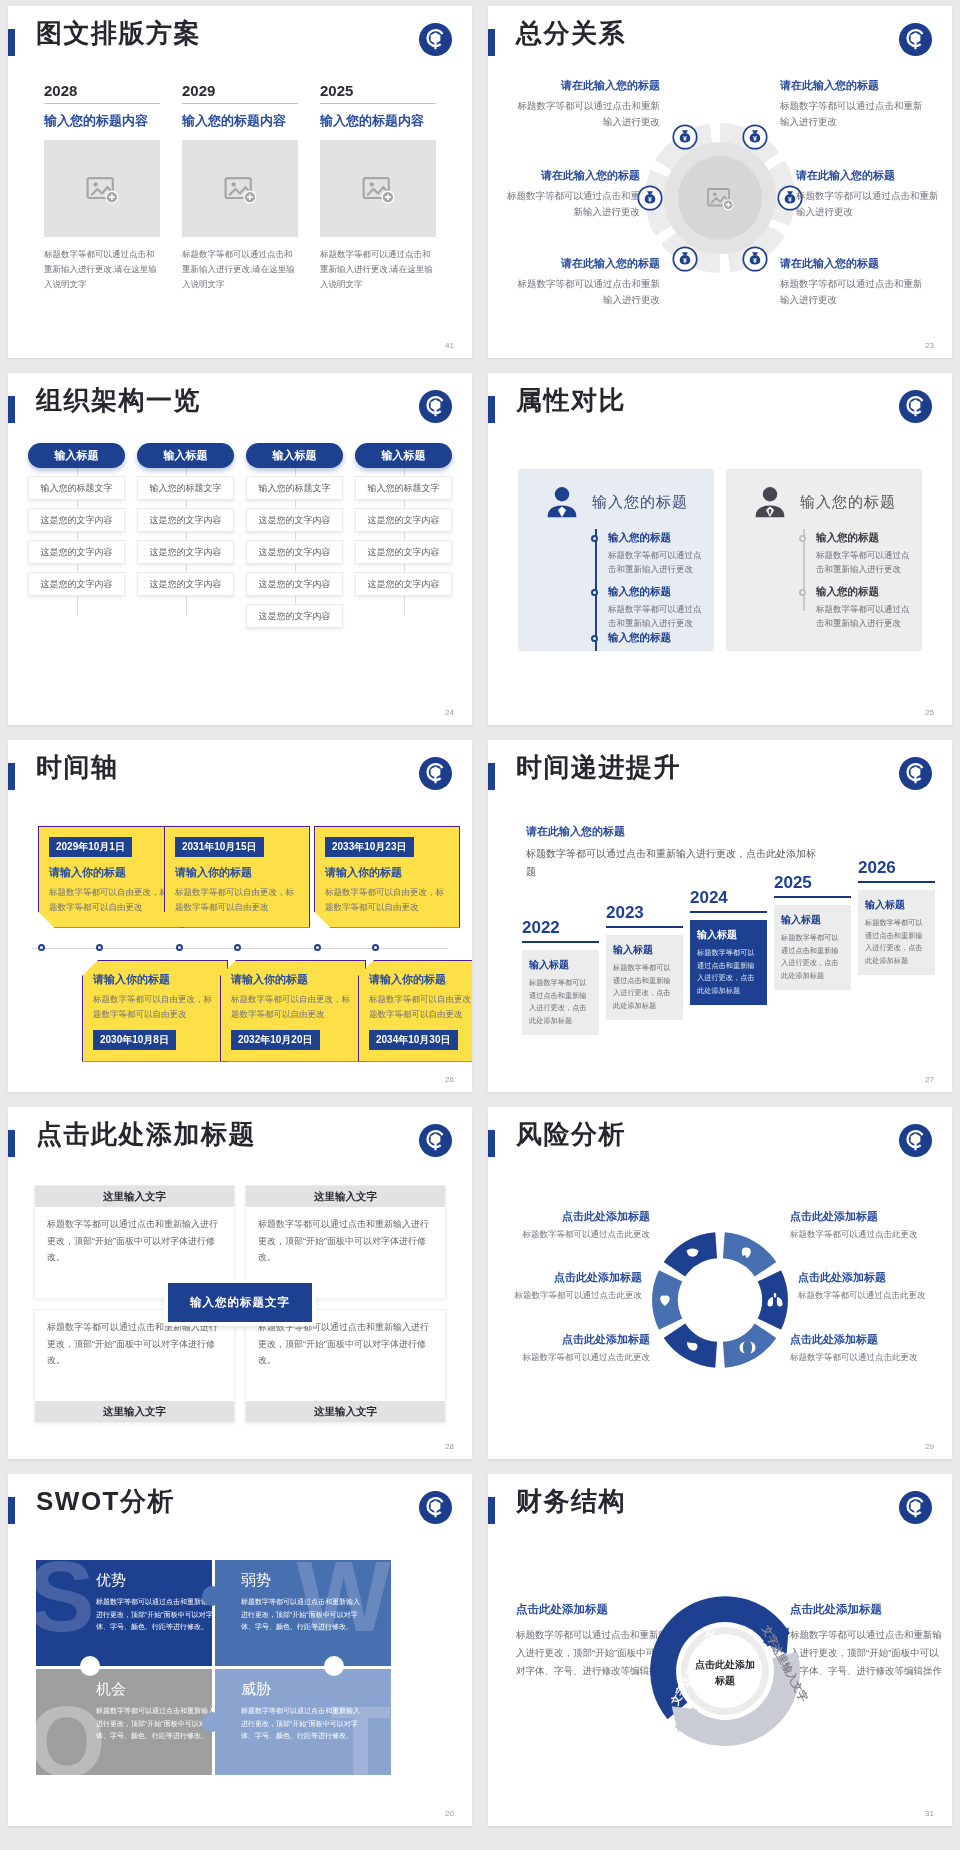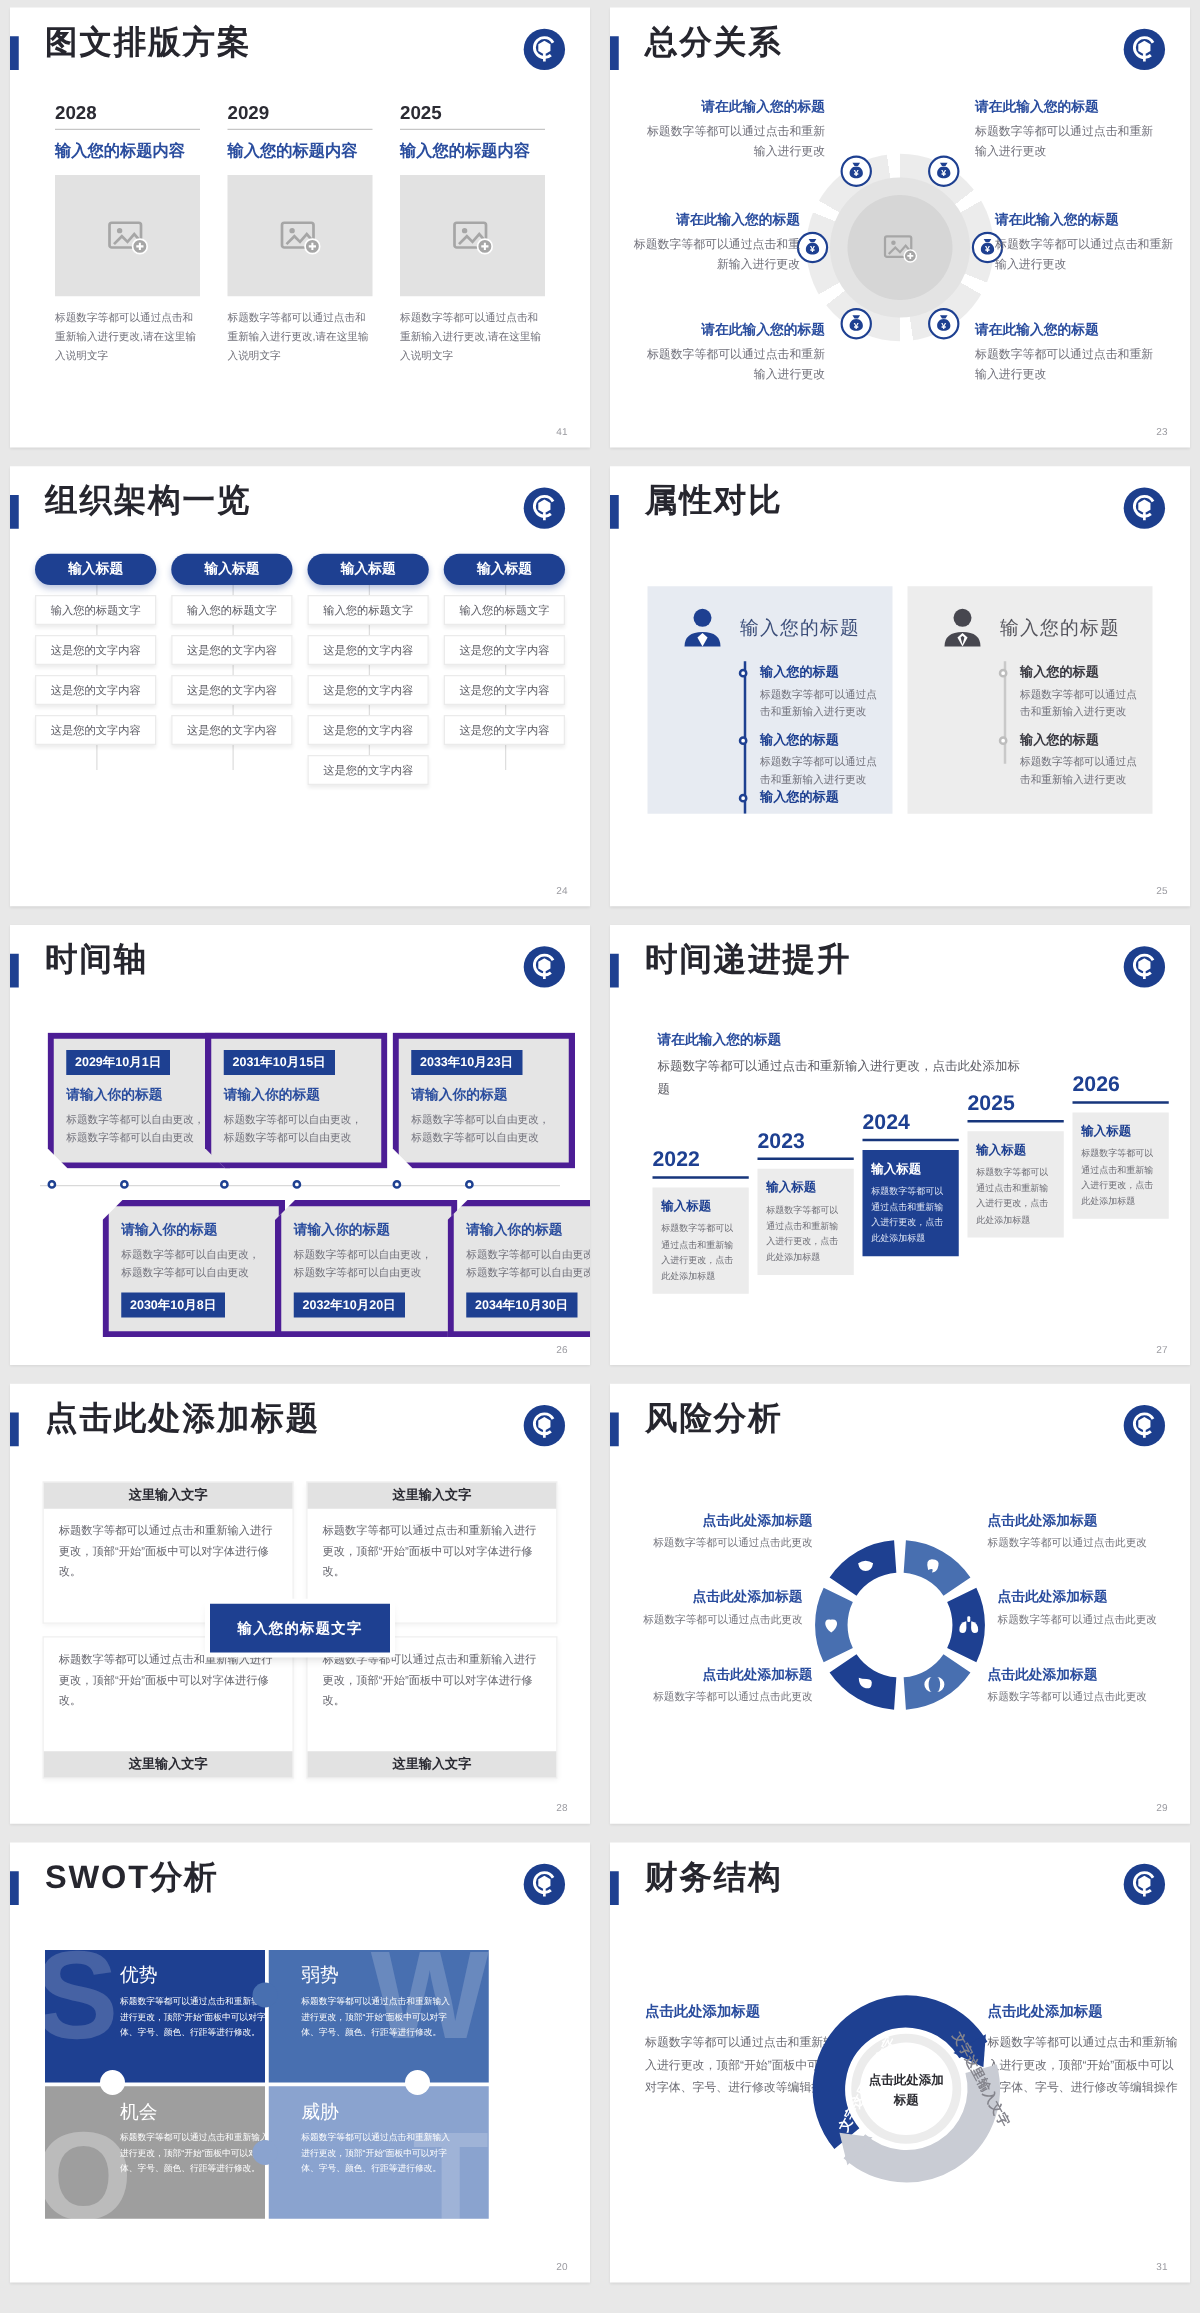--- a/index.html
+++ b/index.html
@@ -67,21 +67,21 @@
   .s4R { left:238px; background:#ededed; }
   .s4picon { position:absolute; left:26px; top:14px; width:36px; height:36px; }
   .s4title { position:absolute; left:74px; top:24px; font-size:15px; letter-spacing:1px; }
   .s4line  { position:absolute; left:77px; width:2px; top:60px; bottom:0; }
   .s4dot   { position:absolute; left:72.5px; width:7px; height:7px; border-radius:50%; background:#fff; }
   .s4item  { position:absolute; left:90px; width:104px; }
   .s4item h5 { font-size:10.5px; margin-bottom:4px; }
   .s4item p  { font-size:8.5px; line-height:1.6; width:98px; }
 
   
-  .s5card { position:absolute; width:146px; background:#e5e5e5; border:5px solid #4c1d95;
+  .s5card { position:absolute; width:146px; background:#fde047; border:1px solid #4c1d95;
             box-shadow:0 3px 6px rgba(0,0,0,.05); padding:9px 10px 11px; }
   .s5card.top { top:86px; clip-path:polygon(0 0,100% 0,100% 100%,16px 100%,0 calc(100% - 16px)); }
   .s5card.bot { top:220px; clip-path:polygon(16px 0,100% 0,100% 100%,0 100%,0 16px); }
   .s5date { display:inline-block; background:#1e4091; color:#fff; font-size:10px;
             font-weight:bold; padding:3px 7px; }
   .s5h { font-size:11px; margin:8px 0 5px; }
   .s5card.bot .s5h { margin-top:2px; }
   .s5b { font-size:8.5px; line-height:1.8; }
   .s5card.bot .s5date { margin-top:7px; }
   .s5tl { position:absolute; left:24px; right:24px; top:208px; height:1px; background:#d9d9d9; }

